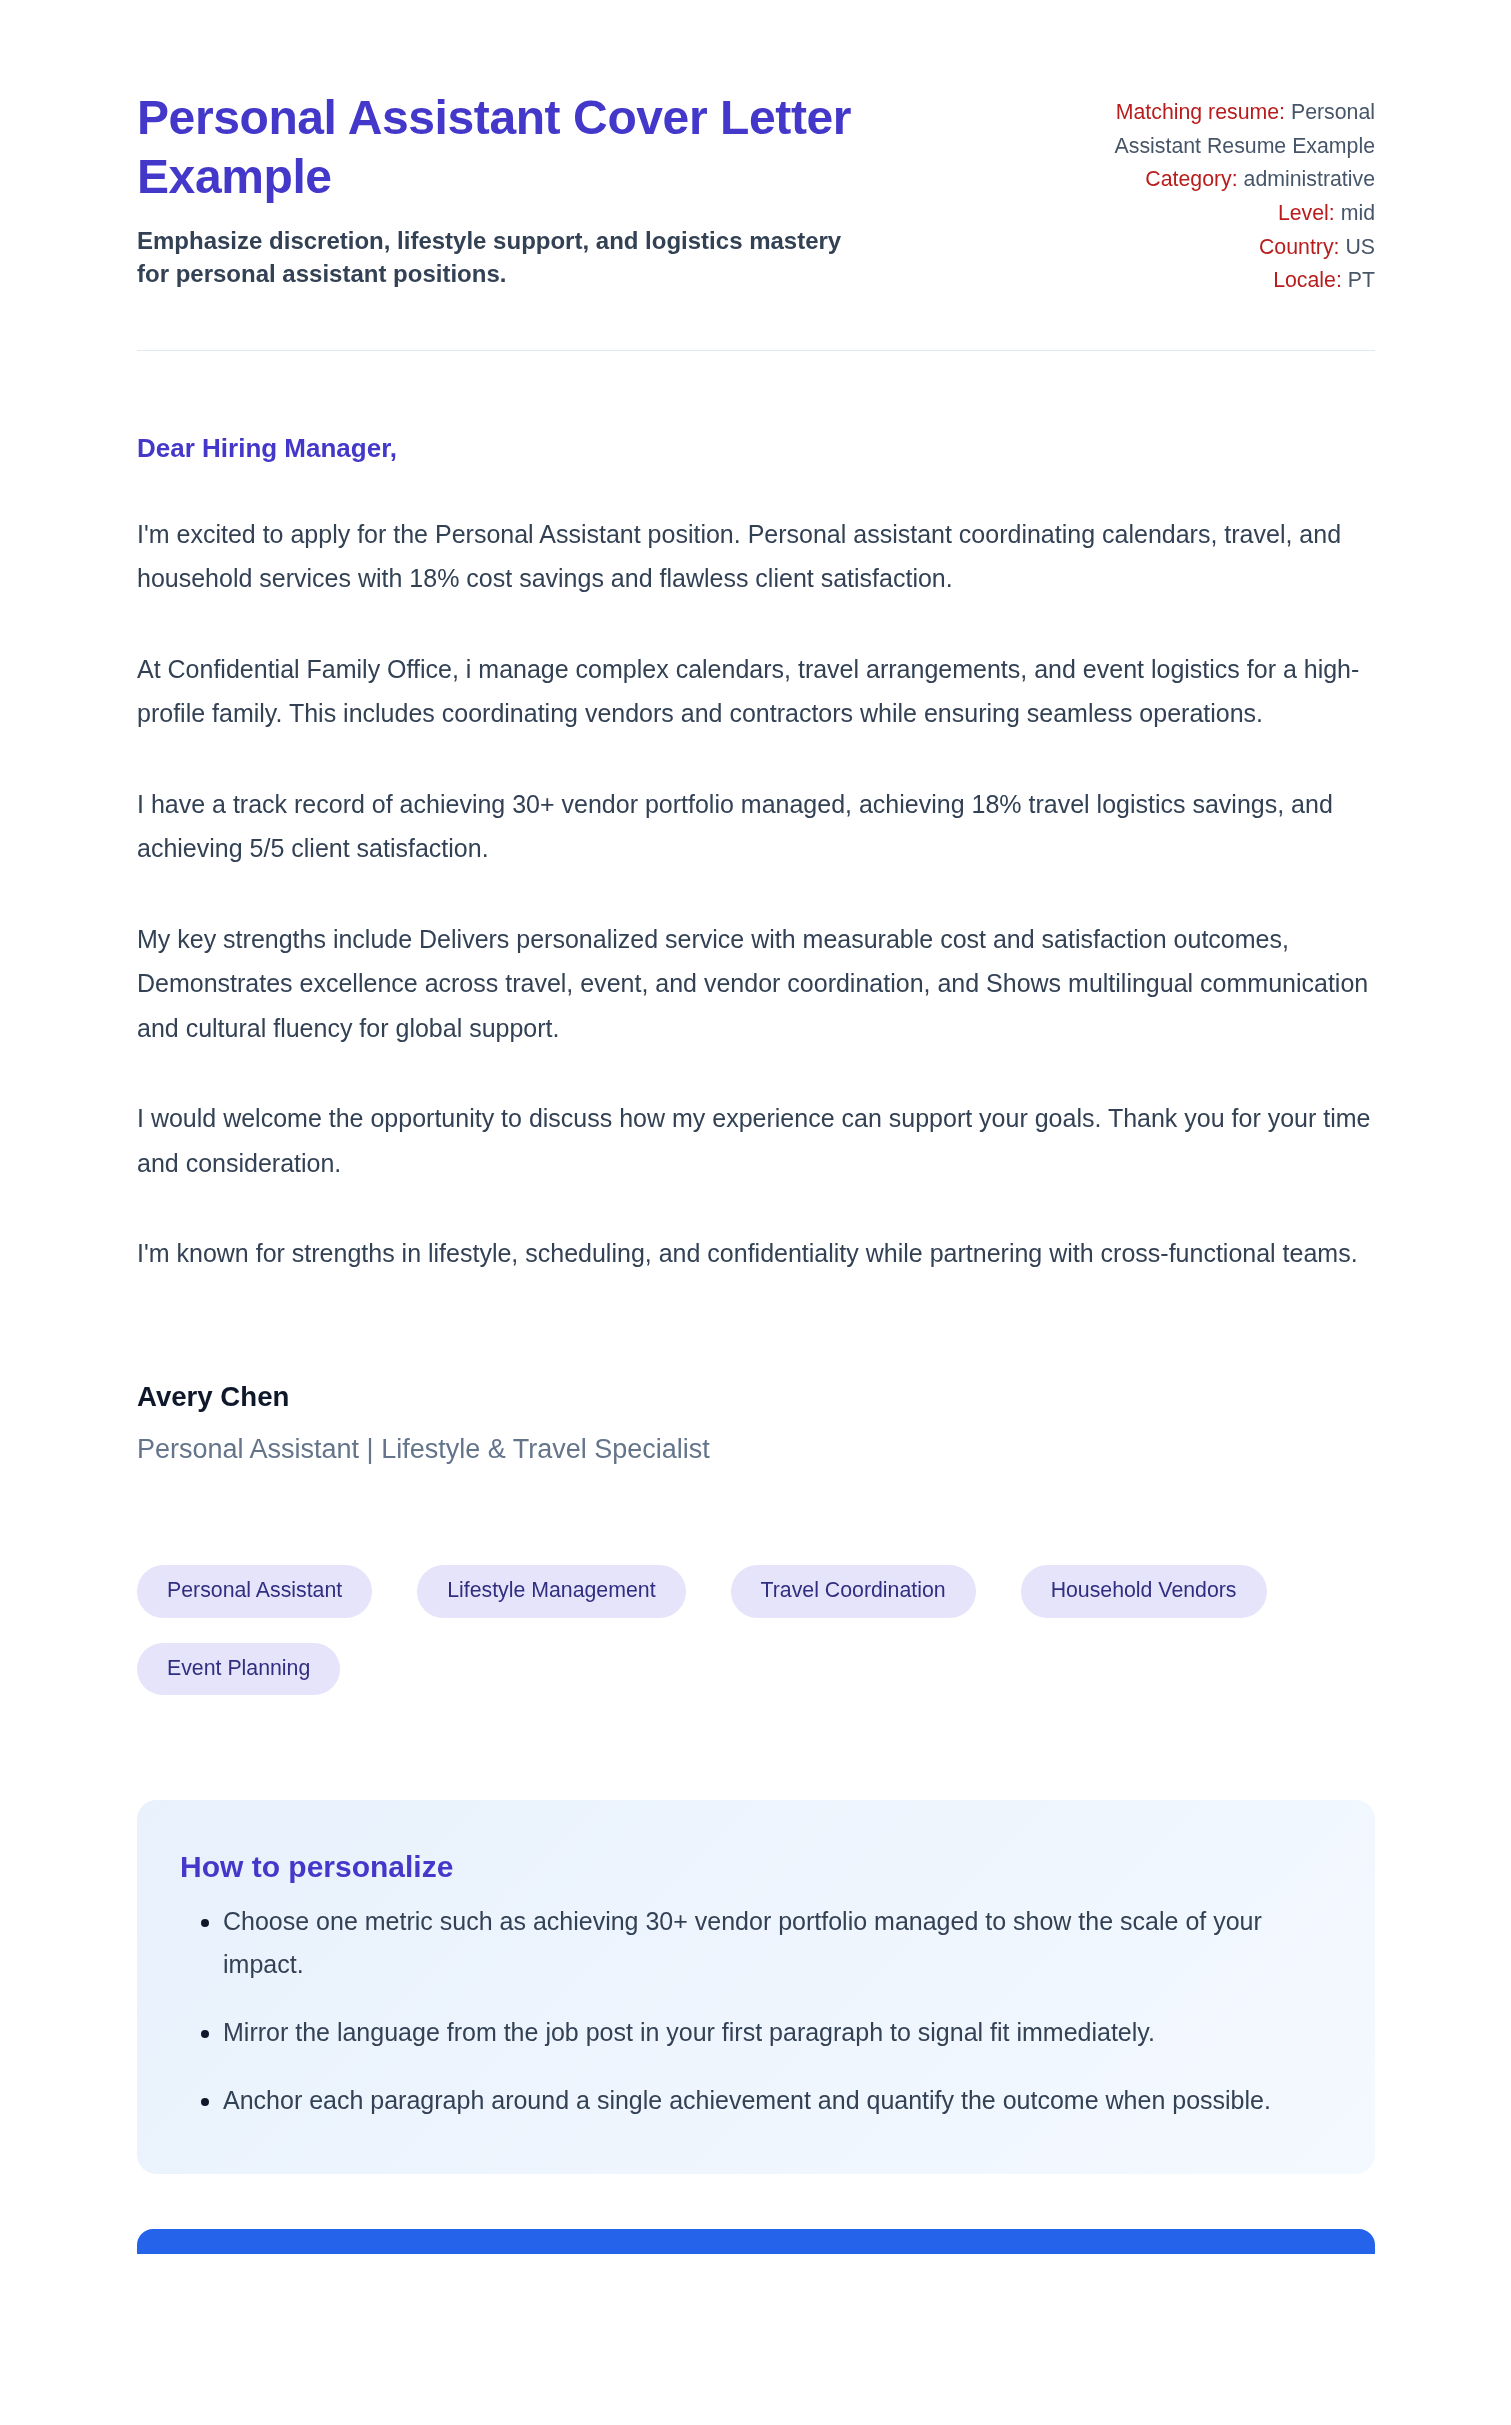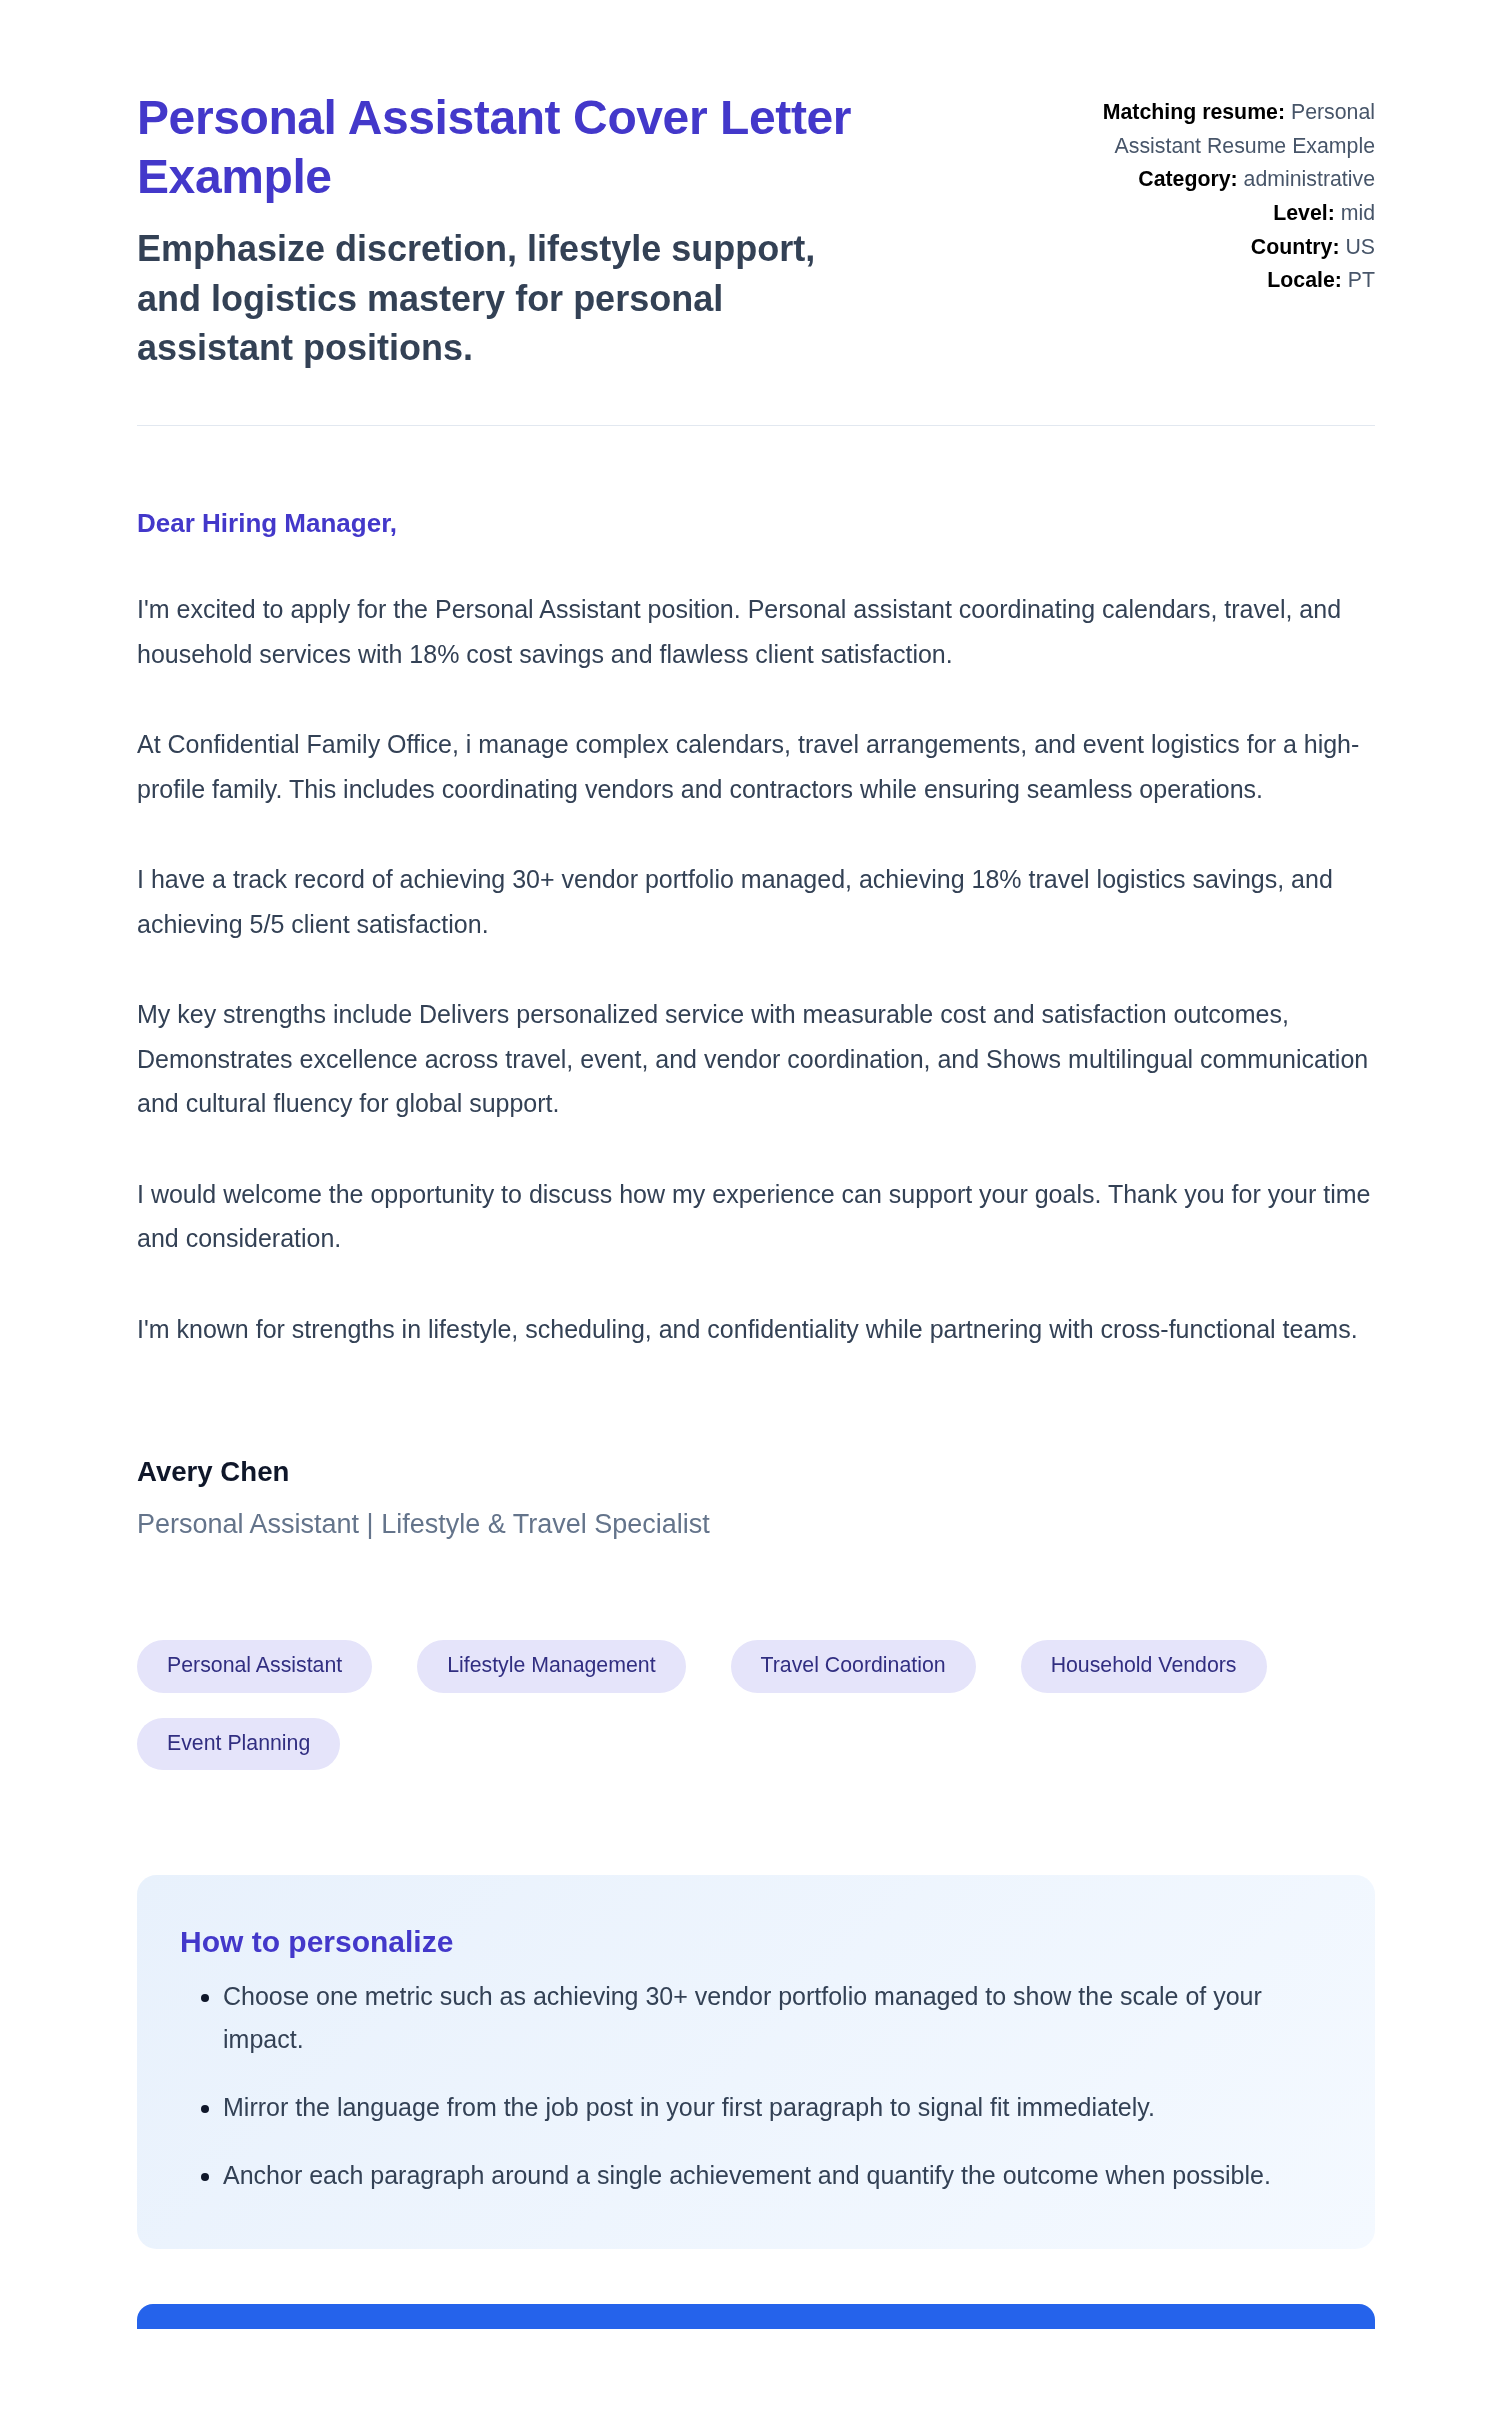--- a/index.html
+++ b/index.html
@@ -23,34 +23,34 @@
   .title {
     color: #4338ca;
     font-size: 48px;
     line-height: 1.22;
     font-weight: 800;
     letter-spacing: -0.4px;
   }
   .subtitle {
     margin-top: 18px;
     color: #334155;
-    font-size: 36px;
+    font-size: 24px;
     line-height: 1.38;
     font-weight: 700;
   }
   .meta {
     text-align: right;
     font-size: 21.3px;
     line-height: 1.58;
     color: #475569;
     max-width: 347px;
     flex-shrink: 0;
     padding-top: 7.1px;
   }
-  .meta-label { font-weight: 700; color: #000000; }
+  .meta-label { font-weight: 400; color: #b91c1c; }
 
   .divider {
     border: none;
     border-top: 1.8px solid #e2e8f0;
     margin-top: 52px;
   }
 
   
   .letter { margin-top: 82px; }
   .salutation {

